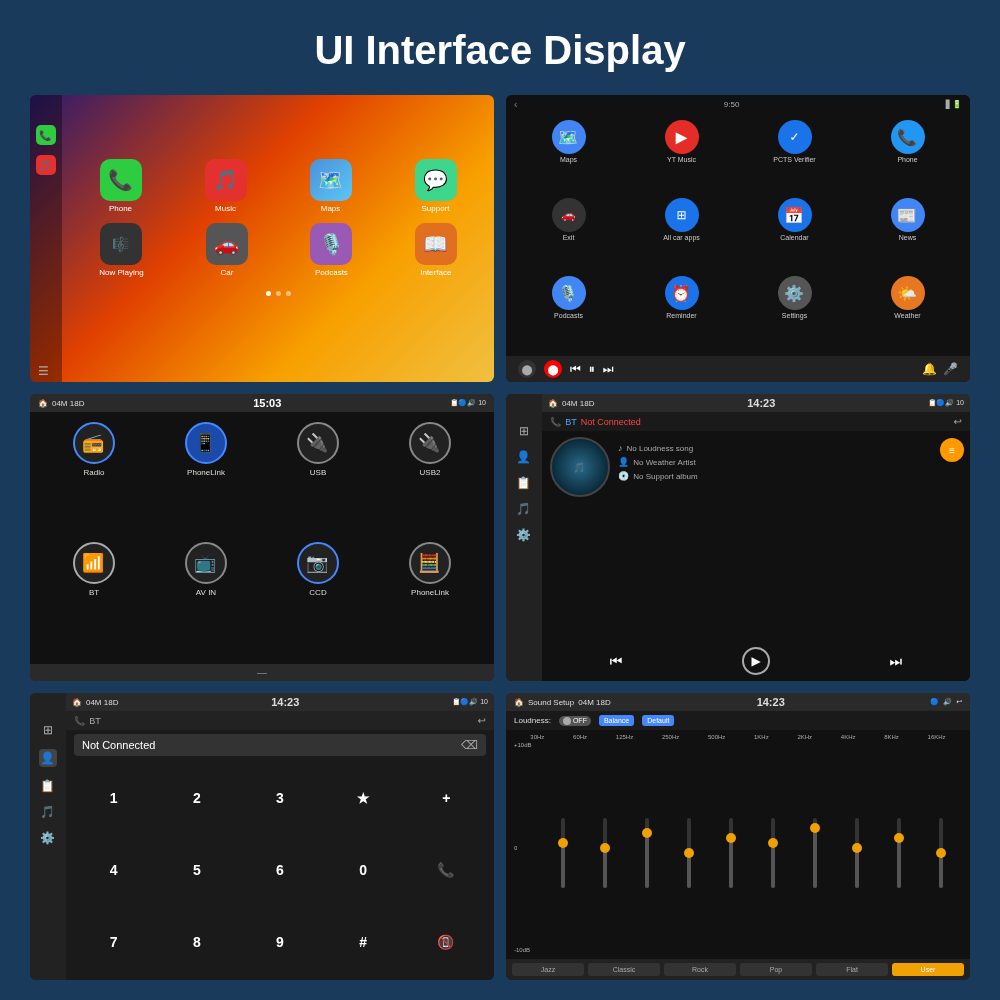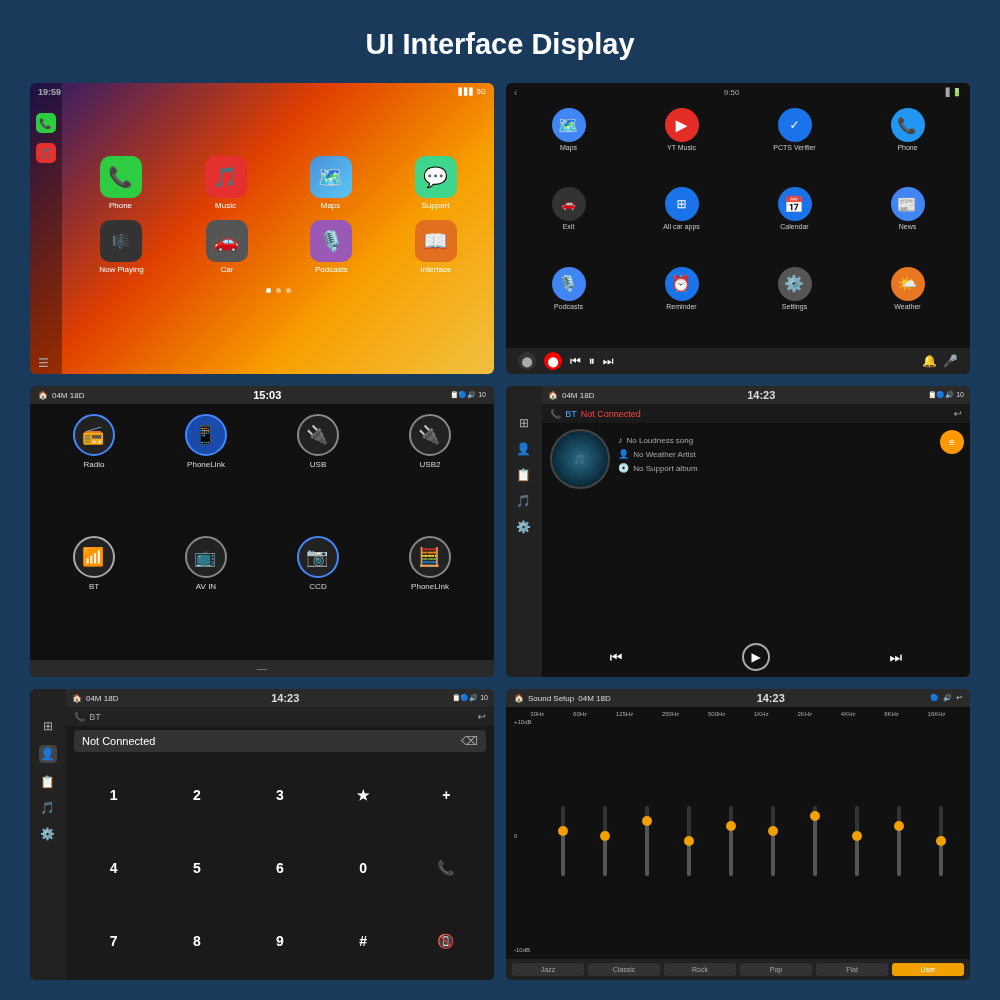--- a/index.html
+++ b/index.html
@@ -8,21 +8,21 @@
       width: 1000px;
       height: 1000px;
       font-family: Arial, sans-serif;
       overflow: hidden;
       display: flex;
       flex-direction: column;
       align-items: center;
     }
     .page-title {
       color: white;
-      font-size: 29px;
+      font-size: 40px;
       font-weight: 900;
       text-align: center;
       padding: 28px 0 22px;
     }
     .grid {
       display: grid;
       grid-template-columns: 1fr 1fr;
       grid-template-rows: 1fr 1fr 1fr;
       gap: 12px;
       padding: 0 30px 20px;
@@ -440,24 +440,20 @@
     .ss-preset-btn.active { background: #f0a000; color: white; }
   </style>
 </head>
 <body>
 
 <div class="page-title">UI Interface Display</div>
 
 <div class="grid">
 
   <div class="screen carplay">
-    <div class="carplay-top-bar">
-      <span class="carplay-time">19:59</span>
-      <span class="carplay-signal">▋▋▋ 5G</span>
-    </div>
     <div class="carplay-sidebar">
       <div class="carplay-sidebar-icon cp-green" style="color:white;font-size:10px;">📞</div>
       <div class="carplay-sidebar-icon" style="background:#e53030;color:white;font-size:10px;">🎵</div>
     </div>
     <div class="carplay-main">
       <div class="carplay-apps-row">
         <div class="carplay-app">
           <div class="carplay-app-icon cp-green">📞</div>
           <span class="carplay-app-label">Phone</span>
         </div>
@@ -732,20 +728,29 @@
         <span>Sound Setup</span>
         <span>04M 18D</span>
       </div>
       <span style="font-weight:bold;font-size:11px;">14:23</span>
       <div style="display:flex;gap:4px;align-items:center;font-size:7px;">
         <span>🔵</span>
         <span>🔊</span>
         <span>↩</span>
       </div>
     </div>
+    <div class="ss-controls-row">
+      <span class="ss-label">Loudness:</span>
+      <div class="ss-toggle">
+        <div class="ss-toggle-dot"></div>
+        <span>OFF</span>
+      </div>
+      <div class="ss-balance-btn">Balance</div>
+      <div class="ss-default-btn">Default</div>
+    </div>
     <div class="ss-eq-area">
       <div class="ss-freq-labels">
         <span>30Hz</span>
         <span>60Hz</span>
         <span>125Hz</span>
         <span>250Hz</span>
         <span>500Hz</span>
         <span>1KHz</span>
         <span>2KHz</span>
         <span>4KHz</span>

